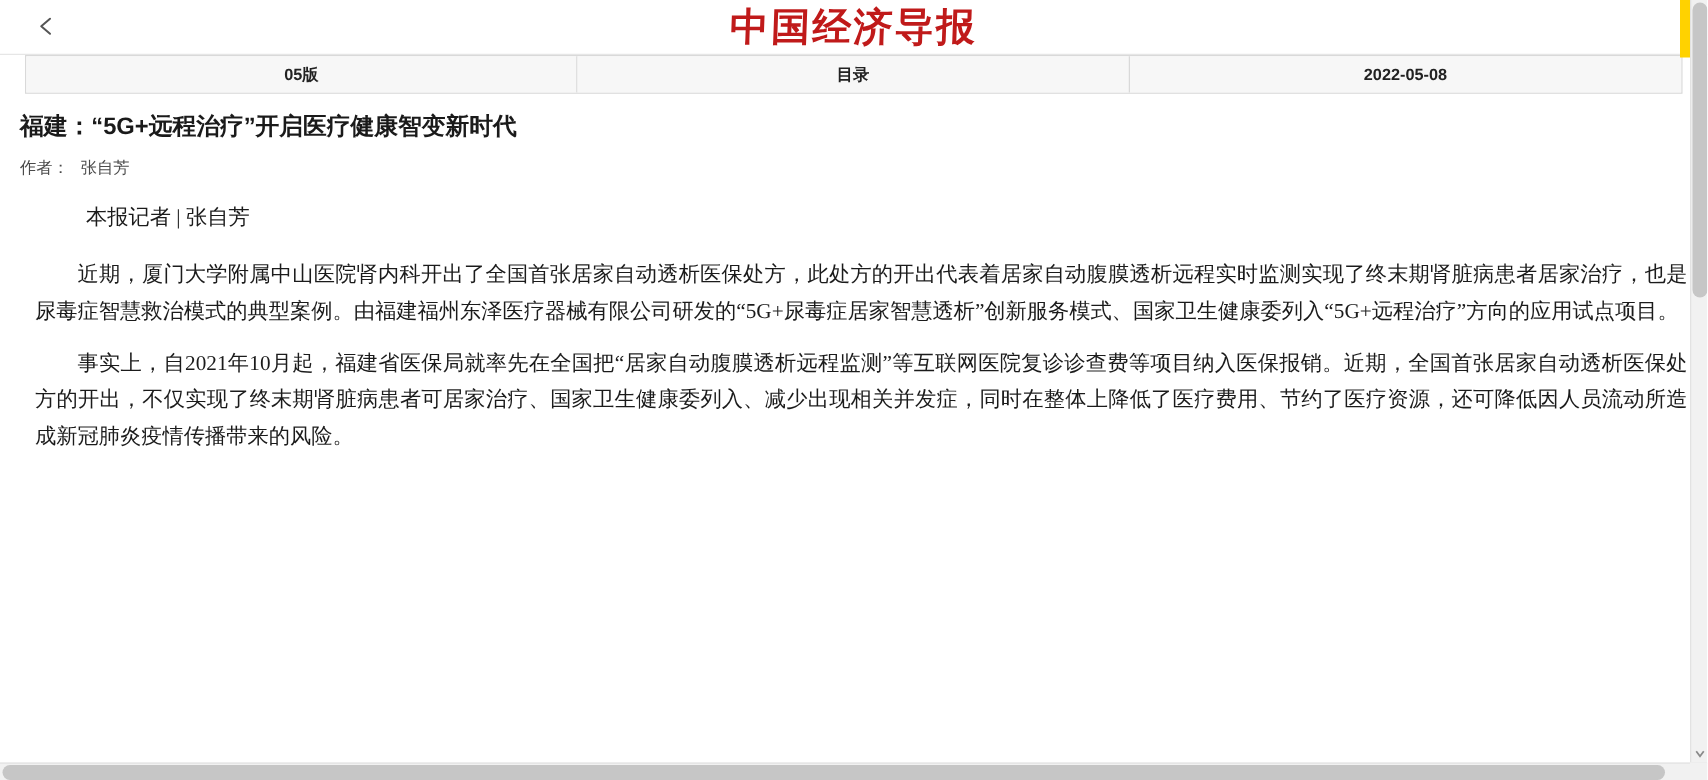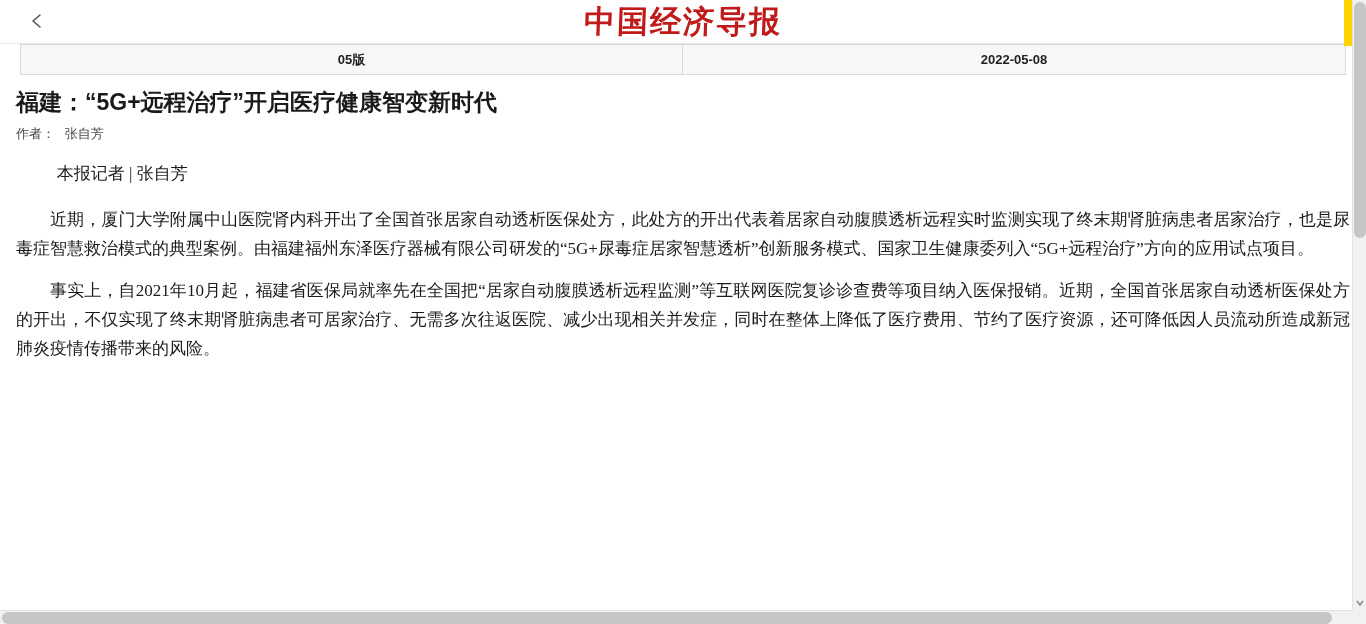--- a/index.html
+++ b/index.html
@@ -73,36 +73,36 @@
     user-select: none;
   }
   .tab:last-child { border-right: none; }
 
   
   .article {
     padding: 14px 16px 0 16px;
   }
   .title {
     font-family: "Liberation Sans", sans-serif;
-    font-size: 23px;
+    font-size: 19px;
     font-weight: bold;
     color: #1a1a1a;
     line-height: 26px;
     margin: 0 0 10px 0;
   }
   .byline {
     font-family: "Liberation Sans", sans-serif;
     font-size: 13px;
     color: #4a4a4a;
     margin: 0 0 16px 0;
   }
   .byline .author { margin-left: 6px; }
 
   .body p {
-    margin: 0 0 13px 0;
+    margin: 0 0 13px 12px;
     font-family: "Liberation Serif", "DejaVu Serif", serif;
     font-size: 17px;
     line-height: 29px;
     color: #1b1b1b;
     text-align: justify;
     text-justify: inter-ideograph;
     text-indent: 2em;
   }
   .body p.lead {
     text-indent: 2.4em;
@@ -170,33 +170,34 @@
         </svg>
       </span>
     </div>
     <div class="logo">
       <span class="logo-text">中国经济导报</span>
     </div>
   </div>
 
   <div class="tabbar">
     <div class="tab">05版</div>
+    <div class="tab">目录</div>
     <div class="tab">2022-05-08</div>
   </div>
 
   <div class="article">
     <h1 class="title">福建：“5G+远程治疗”开启医疗健康智变新时代</h1>
     <div class="byline">
       <span>作者：</span>
       <span class="author">张自芳</span>
     </div>
     <div class="body">
       <p class="lead">本报记者 | 张自芳</p>
       <p>近期，厦门大学附属中山医院肾内科开出了全国首张居家自动透析医保处方，此处方的开出代表着居家自动腹膜透析远程实时监测实现了终末期肾脏病患者居家治疗，也是尿毒症智慧救治模式的典型案例。由福建福州东泽医疗器械有限公司研发的“5G+尿毒症居家智慧透析”创新服务模式、国家卫生健康委列入“5G+远程治疗”方向的应用试点项目。</p>
-      <p>事实上，自2021年10月起，福建省医保局就率先在全国把“居家自动腹膜透析远程监测”等互联网医院复诊诊查费等项目纳入医保报销。近期，全国首张居家自动透析医保处方的开出，不仅实现了终末期肾脏病患者可居家治疗、无需多次往返医院、减少出现相关并发症，同时在整体上降低了医疗费用、节约了医疗资源，还可降低因人员流动所造成新冠肺炎疫情传播带来的风险。</p>
+      <p>事实上，自2021年10月起，福建省医保局就率先在全国把“居家自动腹膜透析远程监测”等互联网医院复诊诊查费等项目纳入医保报销。近期，全国首张居家自动透析医保处方的开出，不仅实现了终末期肾脏病患者可居家治疗、国家卫生健康委列入、减少出现相关并发症，同时在整体上降低了医疗费用、节约了医疗资源，还可降低因人员流动所造成新冠肺炎疫情传播带来的风险。</p>
     </div>
   </div>
 
   <div class="yellow-mark"></div>
 
   <div class="vscroll">
     <div class="arrow-up">
       <svg width="14" height="14" viewBox="0 0 14 14">
           <polyline points="4,9 7,5 10,9" fill="none" stroke="#8a8a8a" stroke-width="1.4"></polyline>
         </svg>

